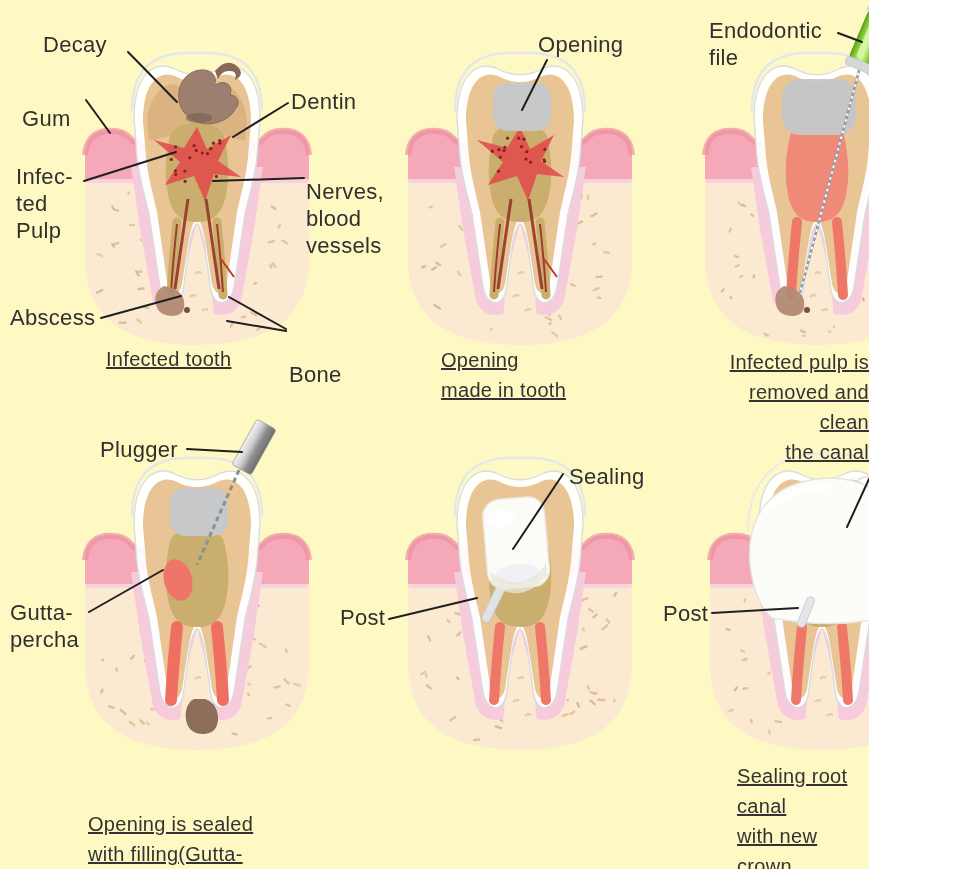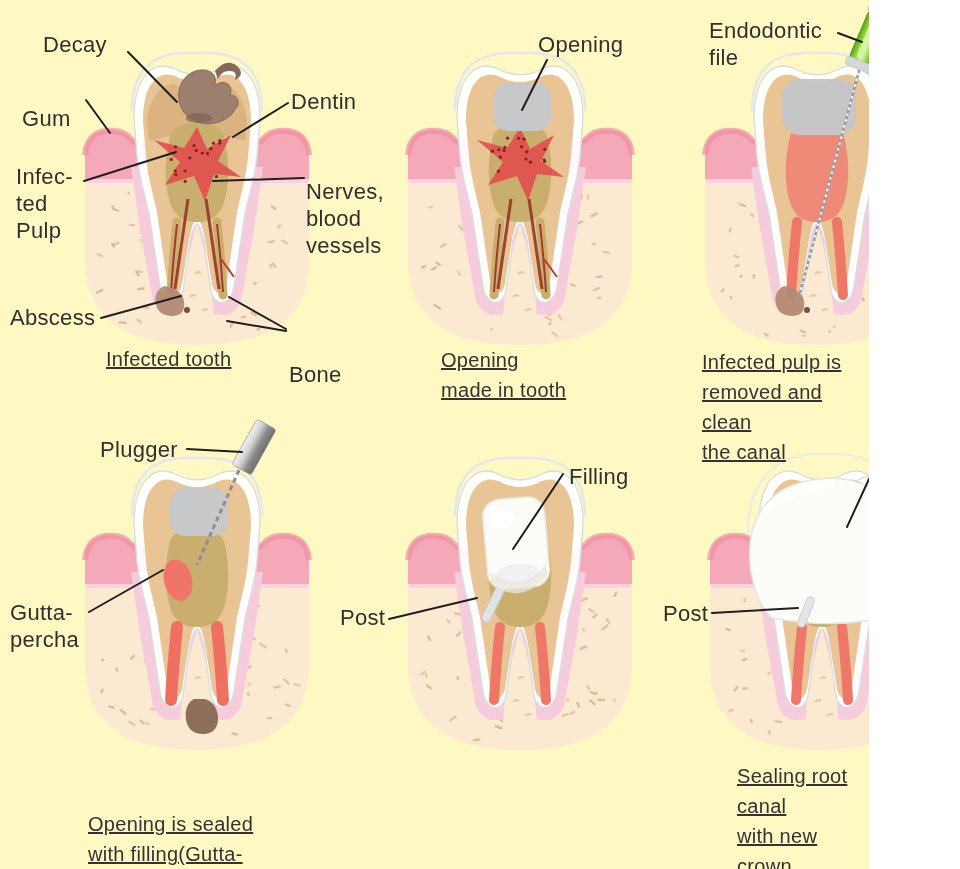--- a/index.html
+++ b/index.html
@@ -565,28 +565,28 @@
 blood
 vessels</div>
     <div class="lbl" style="left: 10px; top: 304px;">Abscess</div>
     <div class="lbl" style="left: 289px; top: 317px; margin-top: 44px;">Bone</div>
     <div class="lbl" style="left: 538px; top: 31px;">Opening</div>
     <div class="lbl" style="left: 709px; top: 17px;">Endodontic
 file</div>
     <div class="lbl" style="left: 100px; top: 436px;">Plugger</div>
     <div class="lbl" style="left: 10px; top: 599px;">Gutta-
 percha</div>
-    <div class="lbl" style="left: 569px; top: 463px;">Filling</div>
+    <div class="lbl" style="left: 569px; top: 463px;">Sealing</div>
     <div class="lbl" style="left: 340px; top: 604px;">Post</div>
     <div class="lbl" style="left: 871px; top: 452px; margin-left: 32px;">Crown</div>
     <div class="lbl" style="left: 663px; top: 600px;">Post</div>
     <div class="cap" style="left: 106px; top: 344px;">Infected tooth</div>
     <div class="cap" style="left: 441px; top: 345px;">Opening
 made in tooth</div>
-    <div class="cap" style="left: 702px; top: 347px;">Infected pulp is
+    <div class="cap" style="left: 702px; top: 347px; text-align: right;">Infected pulp is
 removed and clean
 the canal</div>
     <div class="cap" style="left: 88px; top: 761px; margin-top: 48px;">Opening is sealed
 with filling(Gutta-
 percha)</div>
     <div class="cap" style="left: 737px; top: 761px;">Sealing root canal
 with new crown</div>
   </div>
 
 </body></html>

